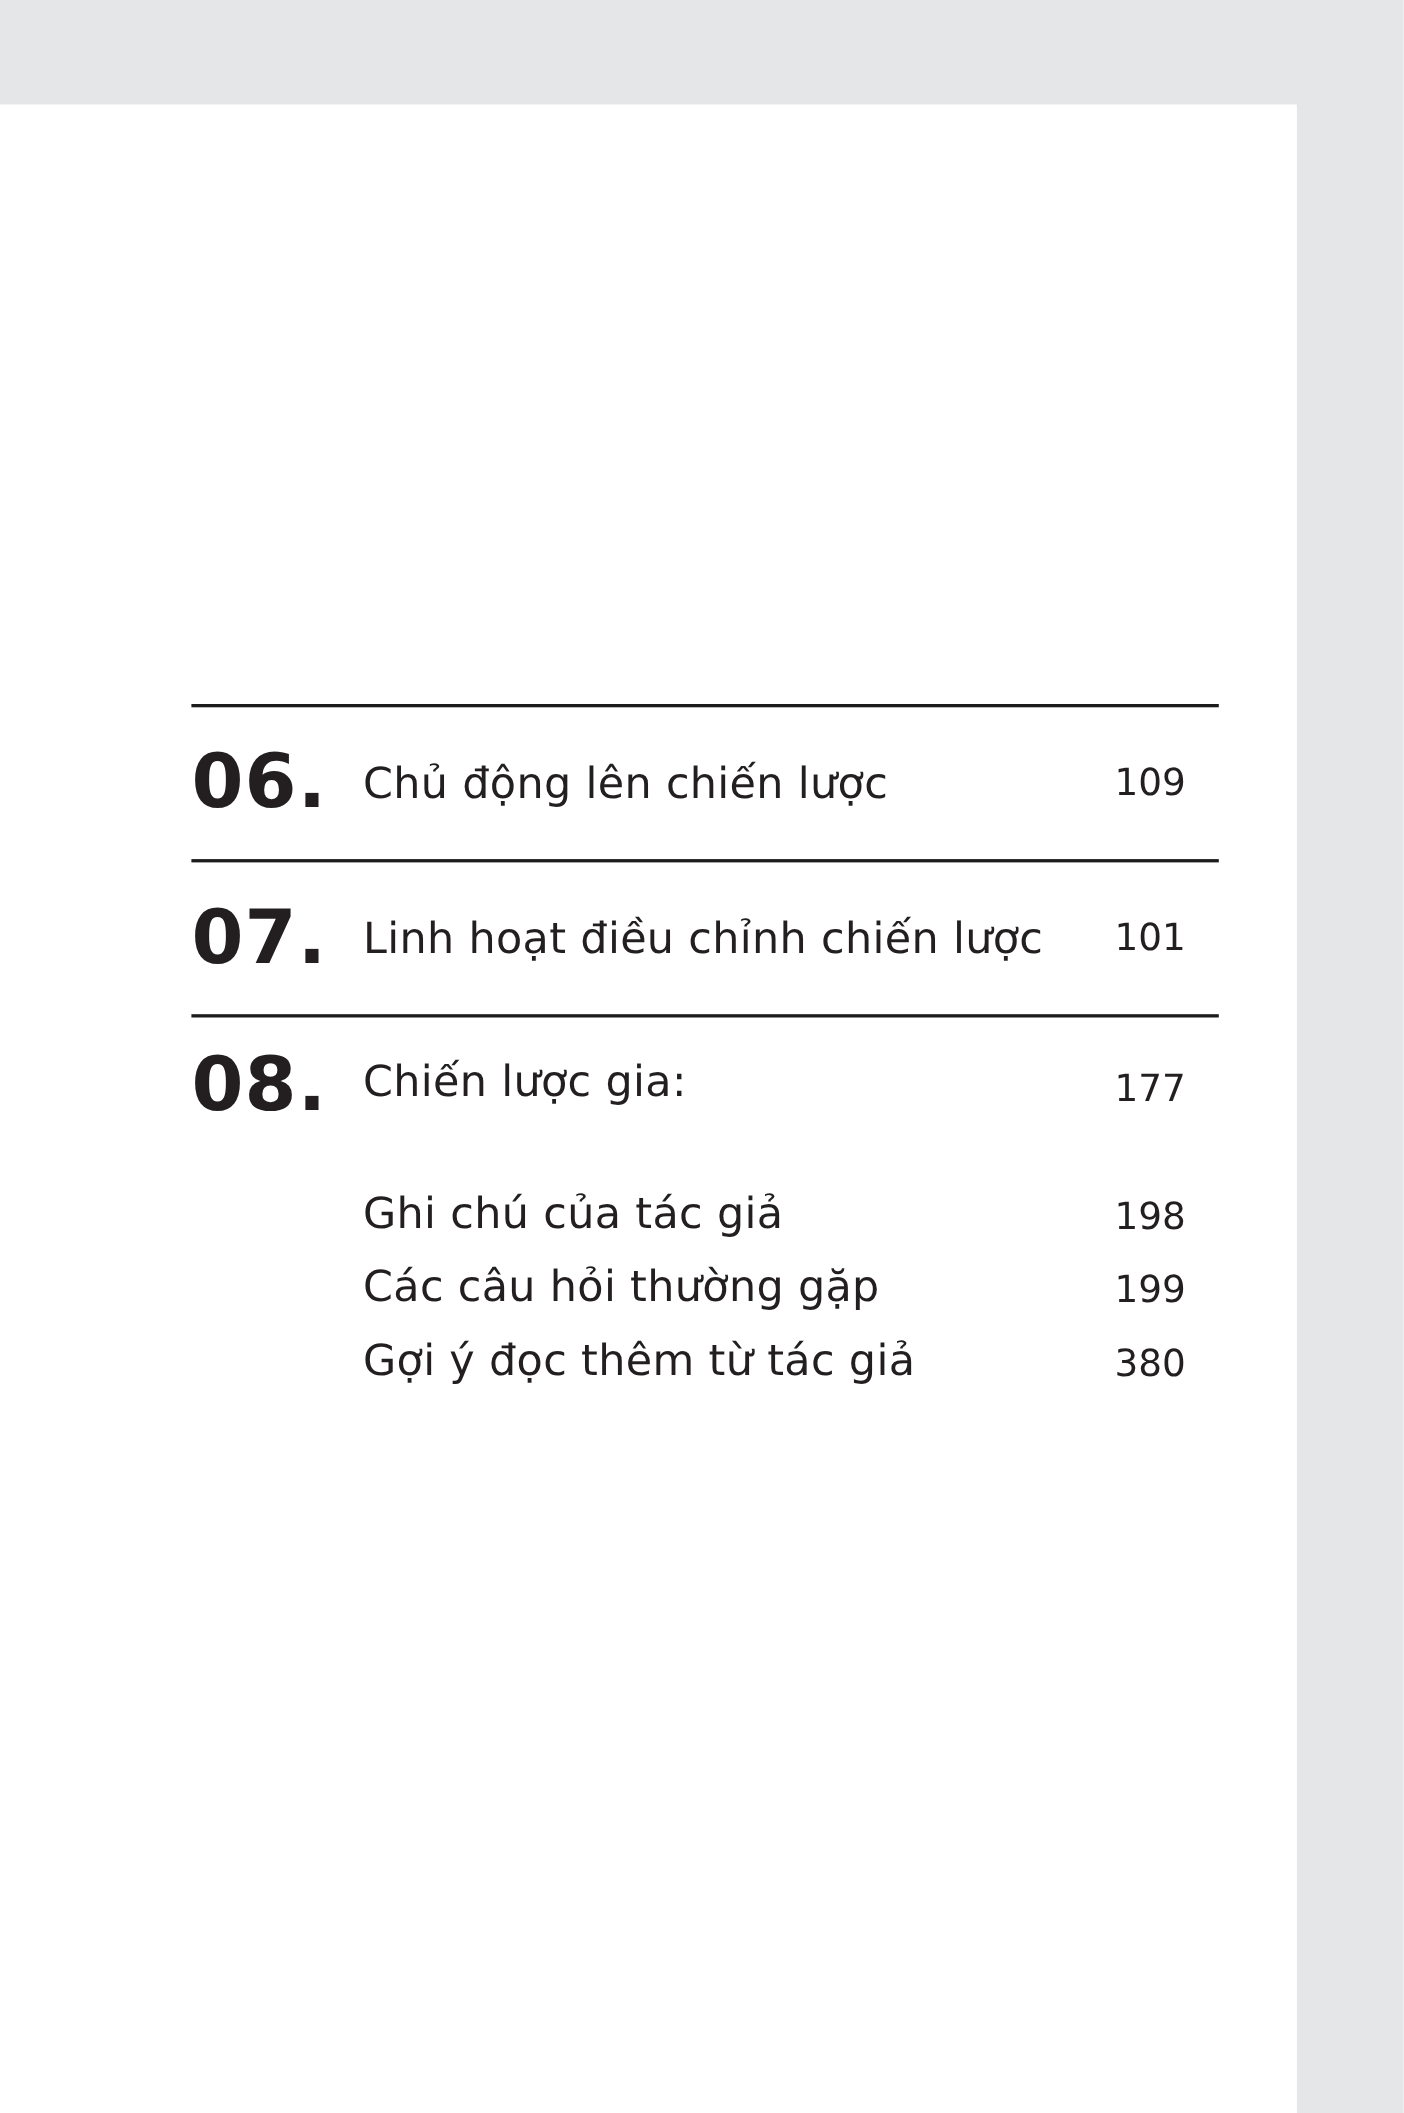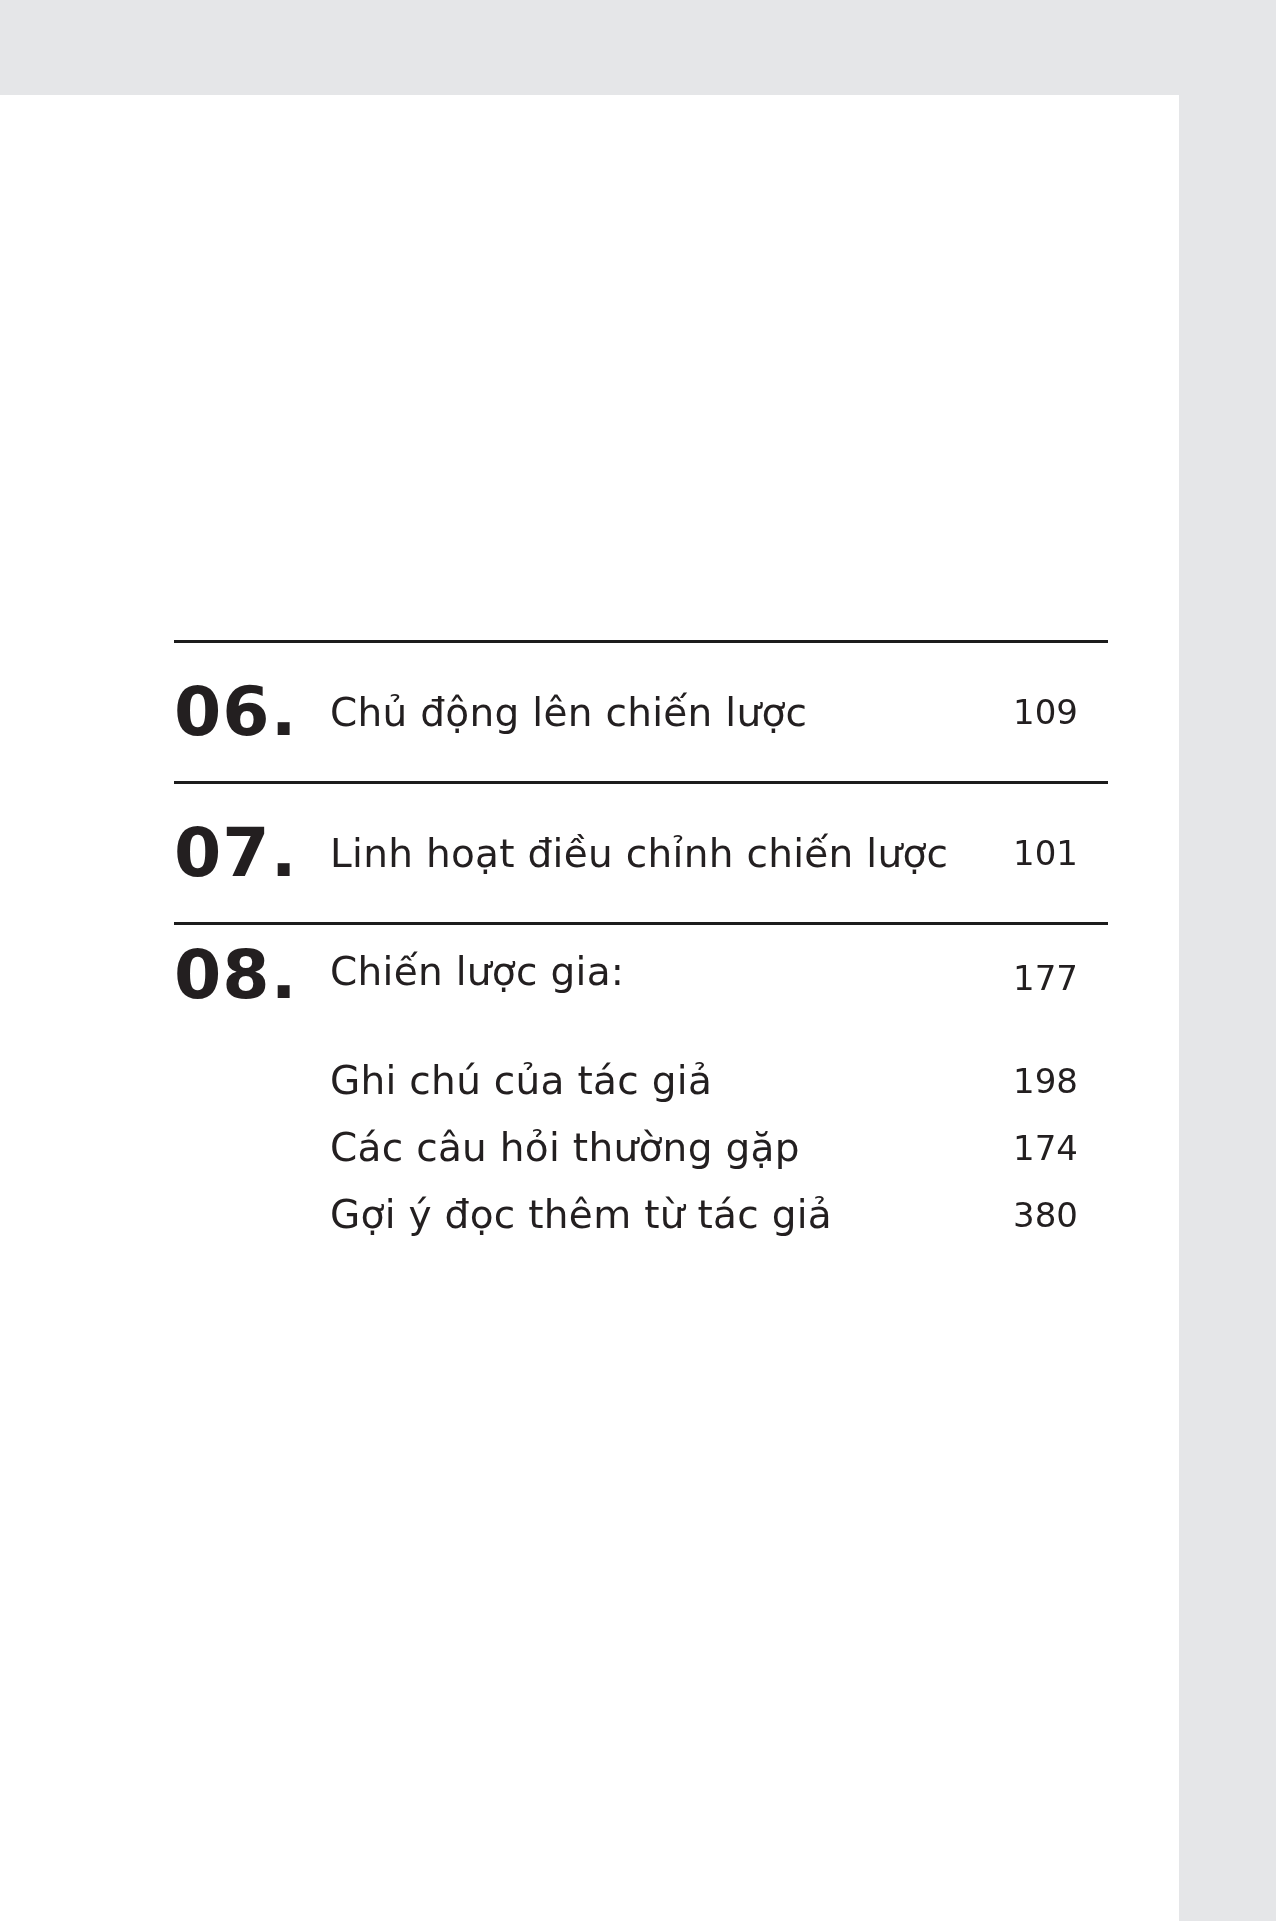--- a/index.html
+++ b/index.html
@@ -59,21 +59,21 @@
   .ch-page {
     flex: 0 0 auto;
     font-size: 34px;
     font-weight: 400;
     text-align: right;
   }
   
   .chapter-row-multi {
     height: auto;
     align-items: flex-start;
-    padding-top: 16px;
+    padding-top: 28px;
     padding-bottom: 0;
     justify-content: flex-end;
   }
   .ch-title-block {
     flex: 1 1 auto;
     display: block;
     font-size: 39px;
     font-weight: 500;
     letter-spacing: 0.3px;
   }
@@ -86,21 +86,21 @@
     align-self: flex-end;
     line-height: 62px;
   }
   
   .backmatter {
     margin-top: 38px;
   }
   .bm-row {
     height: 67px;
     display: flex;
-    align-items: center;
+    align-items: flex-end;
     justify-content: space-between;
     padding-right: 30px;
     box-sizing: border-box;
   }
   .bm-label {
     padding-left: 156px;
     font-size: 39px;
     font-weight: 500;
     letter-spacing: 0.3px;
     white-space: nowrap;
@@ -143,21 +143,21 @@
       <span class="ch-page">177</span>
     </div>
 
     <div class="backmatter">
       <div class="bm-row">
         <span class="bm-label">Ghi chú của tác giả</span>
         <span class="bm-page">198</span>
       </div>
       <div class="bm-row">
         <span class="bm-label">Các câu hỏi thường gặp</span>
-        <span class="bm-page">174</span>
+        <span class="bm-page">199</span>
       </div>
       <div class="bm-row">
         <span class="bm-label">Gợi ý đọc thêm từ tác giả</span>
         <span class="bm-page">380</span>
       </div>
     </div>
 
   </div>
 </div>
 

